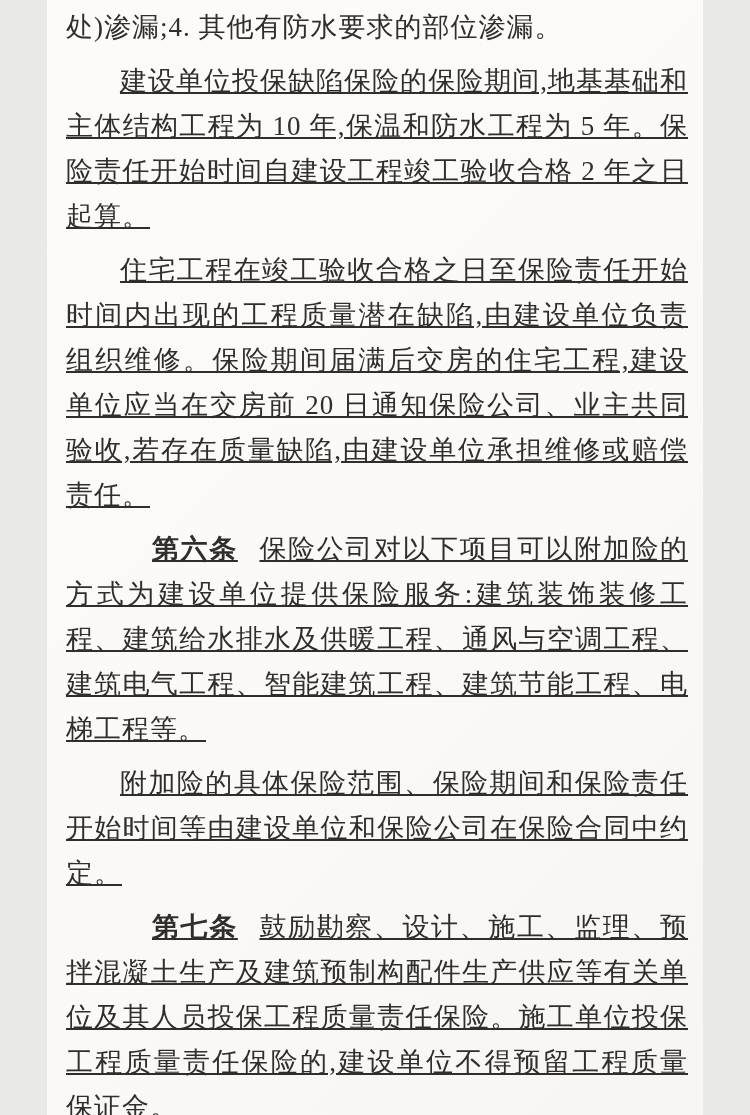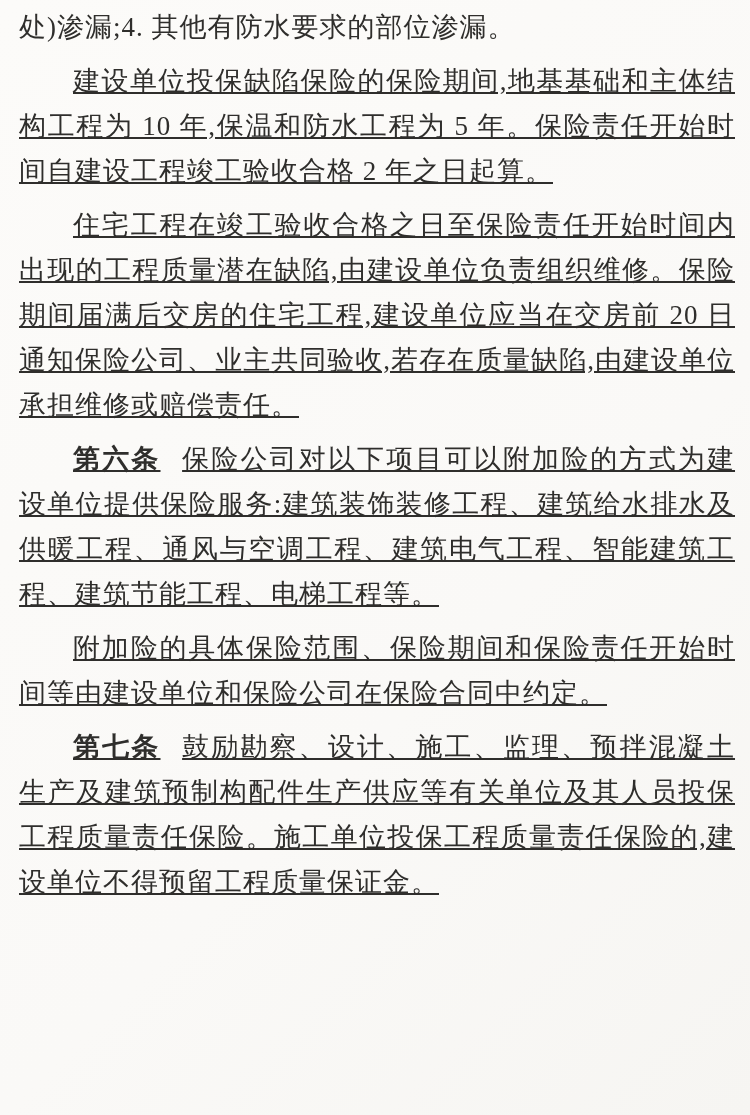--- a/index.html
+++ b/index.html
@@ -2,21 +2,21 @@
 <html><head>
 <meta charset="utf-8">
 <style>
   html, body {
     margin: 0;
     padding: 0;
     background: #e9e9e7;
   }
   .page {
     position: relative;
-    width: 750px;
+    width: 656px;
     height: 1115px;
     box-sizing: border-box;
     margin: 0 auto;
     padding: 5px 15px 16px 19px;
     background: linear-gradient(135deg, #fcfbf9 0%, #faf9f7 60%, #f6f5f2 100%);
     font-family: "Liberation Serif", "DejaVu Serif", serif;
     color: #2f2e2c;
     overflow: hidden;
   }
   .para {
@@ -27,20 +27,21 @@
     text-align: justify;
   }
   .para.indent {
     text-indent: 2em;
     text-decoration: underline;
   }
   .article-label {
     font-weight: 700;
     font-family: "Liberation Sans", "DejaVu Sans", sans-serif;
     margin-right: 0.8em;
+    margin-left: 32px;
   }
 </style>
 </head>
 <body>
 
 <div class="page" style="color: rgb(47, 46, 44);">
   <div>
       <p class="para"><span>处)渗漏;4. 其他有防水要求的部位渗漏。</span></p>
       <p class="para indent"><span>建设单位投保缺陷保险的保险期间,地基基础和主体结构工程为 10 年,保温和防水工程为 5 年。保险责任开始时间自建设工程竣工验收合格 2 年之日起算。</span></p>
       <p class="para indent"><span>住宅工程在竣工验收合格之日至保险责任开始时间内出现的工程质量潜在缺陷,由建设单位负责组织维修。保险期间届满后交房的住宅工程,建设单位应当在交房前 20 日通知保险公司、业主共同验收,若存在质量缺陷,由建设单位承担维修或赔偿责任。</span></p>

